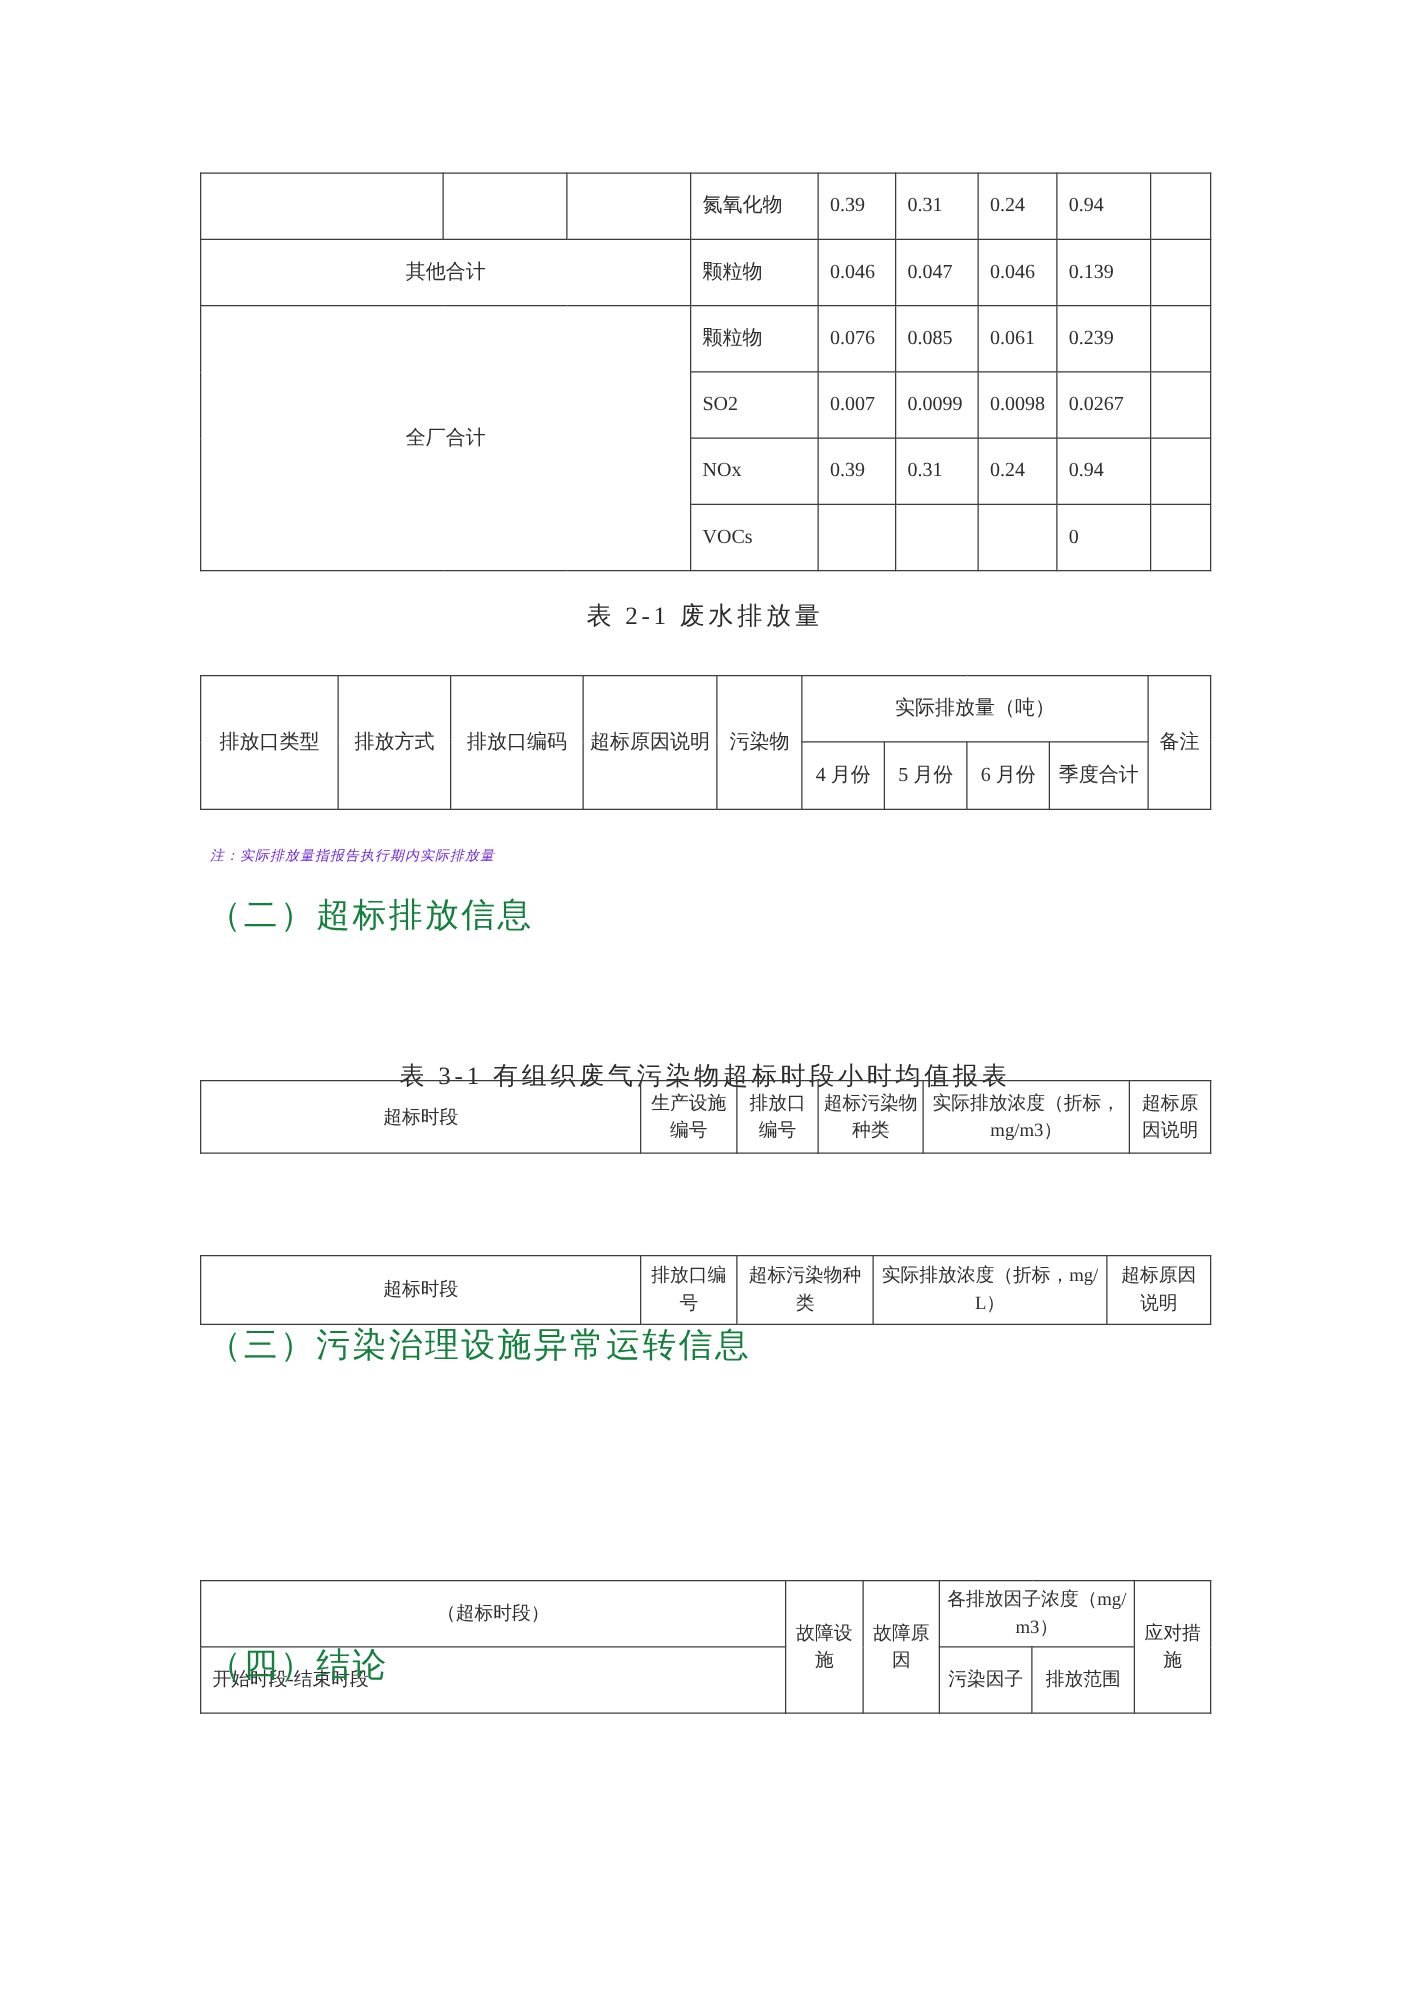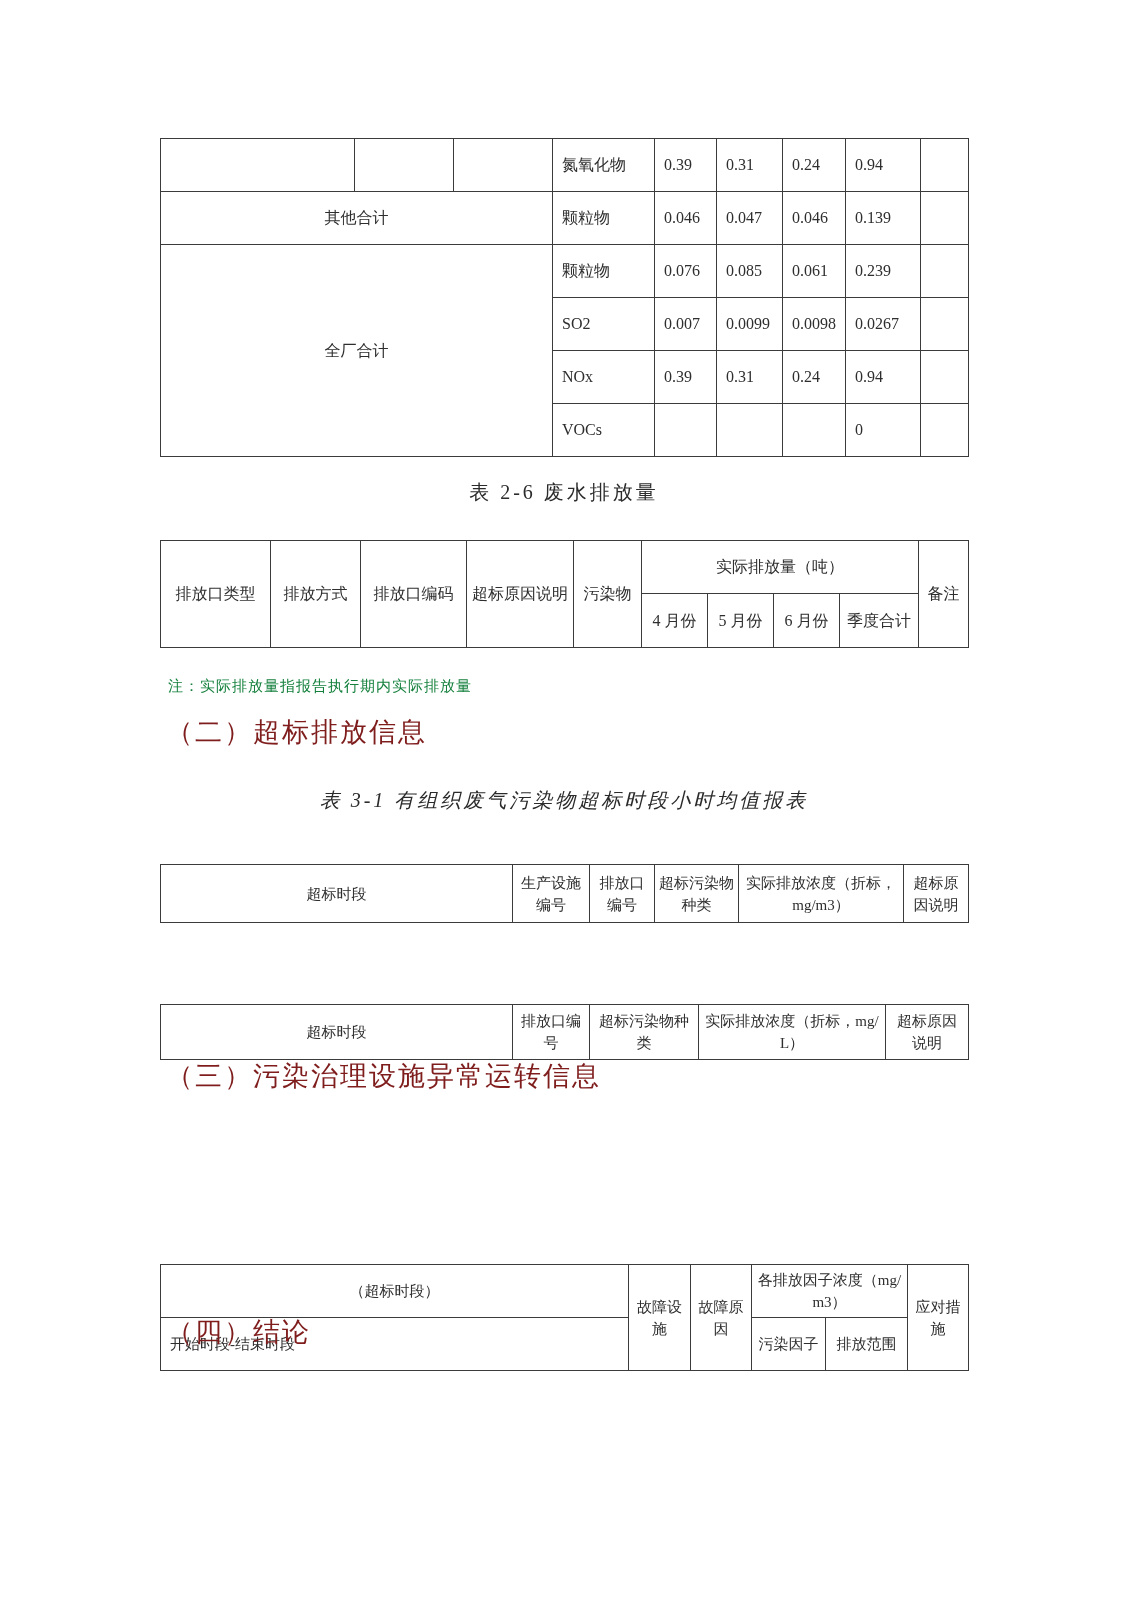--- a/index.html
+++ b/index.html
@@ -45,30 +45,31 @@
     font-size: 20px;
     letter-spacing: 3px;
     color: #2b2b2b;
     white-space: nowrap;
   }
   .sec-heading {
     position: absolute;
     left: 166px;
     font-size: 27px;
     letter-spacing: 2px;
-    color: #7f1d1d;
+    color: #15803d;
     white-space: nowrap;
   }
   .note-text {
     position: absolute;
     left: 168px;
-    font-size: 15px;
+    font-size: 11px;
     letter-spacing: 1px;
-    color: #15803d;
+    color: #6d28d9;
     white-space: pre-wrap;
+    font-style: italic;
   }
 </style>
 </head>
 <body>
 
 <div class="page">
 
   <table class="doc-table" id="table-air" style="top:138px;">
     <colgroup>
       <col style="width:194px">
@@ -131,21 +132,21 @@
         <td class="l">VOCs</td>
         <td class="l"></td>
         <td class="l"></td>
         <td class="l"></td>
         <td class="l">0</td>
         <td></td>
       </tr>
     </tbody>
   </table>
 
-  <div class="tbl-title" style="top:479px;">表 2-6 废水排放量</div>
+  <div class="tbl-title" style="top:479px;">表 2-1 废水排放量</div>
 
   <table class="doc-table" id="table-water" style="top:540px;">
     <colgroup>
       <col style="width:110px">
         <col style="width:90px">
         <col style="width:106px">
       <col style="width:107px">
         <col style="width:68px">
         <col style="width:66px">
       <col style="width:66px">
@@ -169,21 +170,21 @@
         <td>6 月份</td>
         <td>季度合计</td>
       </tr>
     </tbody>
   </table>
 
   <div class="note-text" style="top:677px;">注：实际排放量指报告执行期内实际排放量</div>
 
   <div class="sec-heading" style="top:714px;">（二）超标排放信息</div>
 
-  <div class="tbl-title" style="top:787px;font-style:italic;">表 3-1 有组织废气污染物超标时段小时均值报表</div>
+  <div class="tbl-title" style="top:847px;">表 3-1 有组织废气污染物超标时段小时均值报表</div>
 
   <table class="doc-table" id="table-exceed-air" style="top:864px;">
     <colgroup>
       <col style="width:352px">
         <col style="width:77px">
         <col style="width:65px">
       <col style="width:84px">
         <col style="width:165px">
         <col style="width:65px">
     </colgroup>

